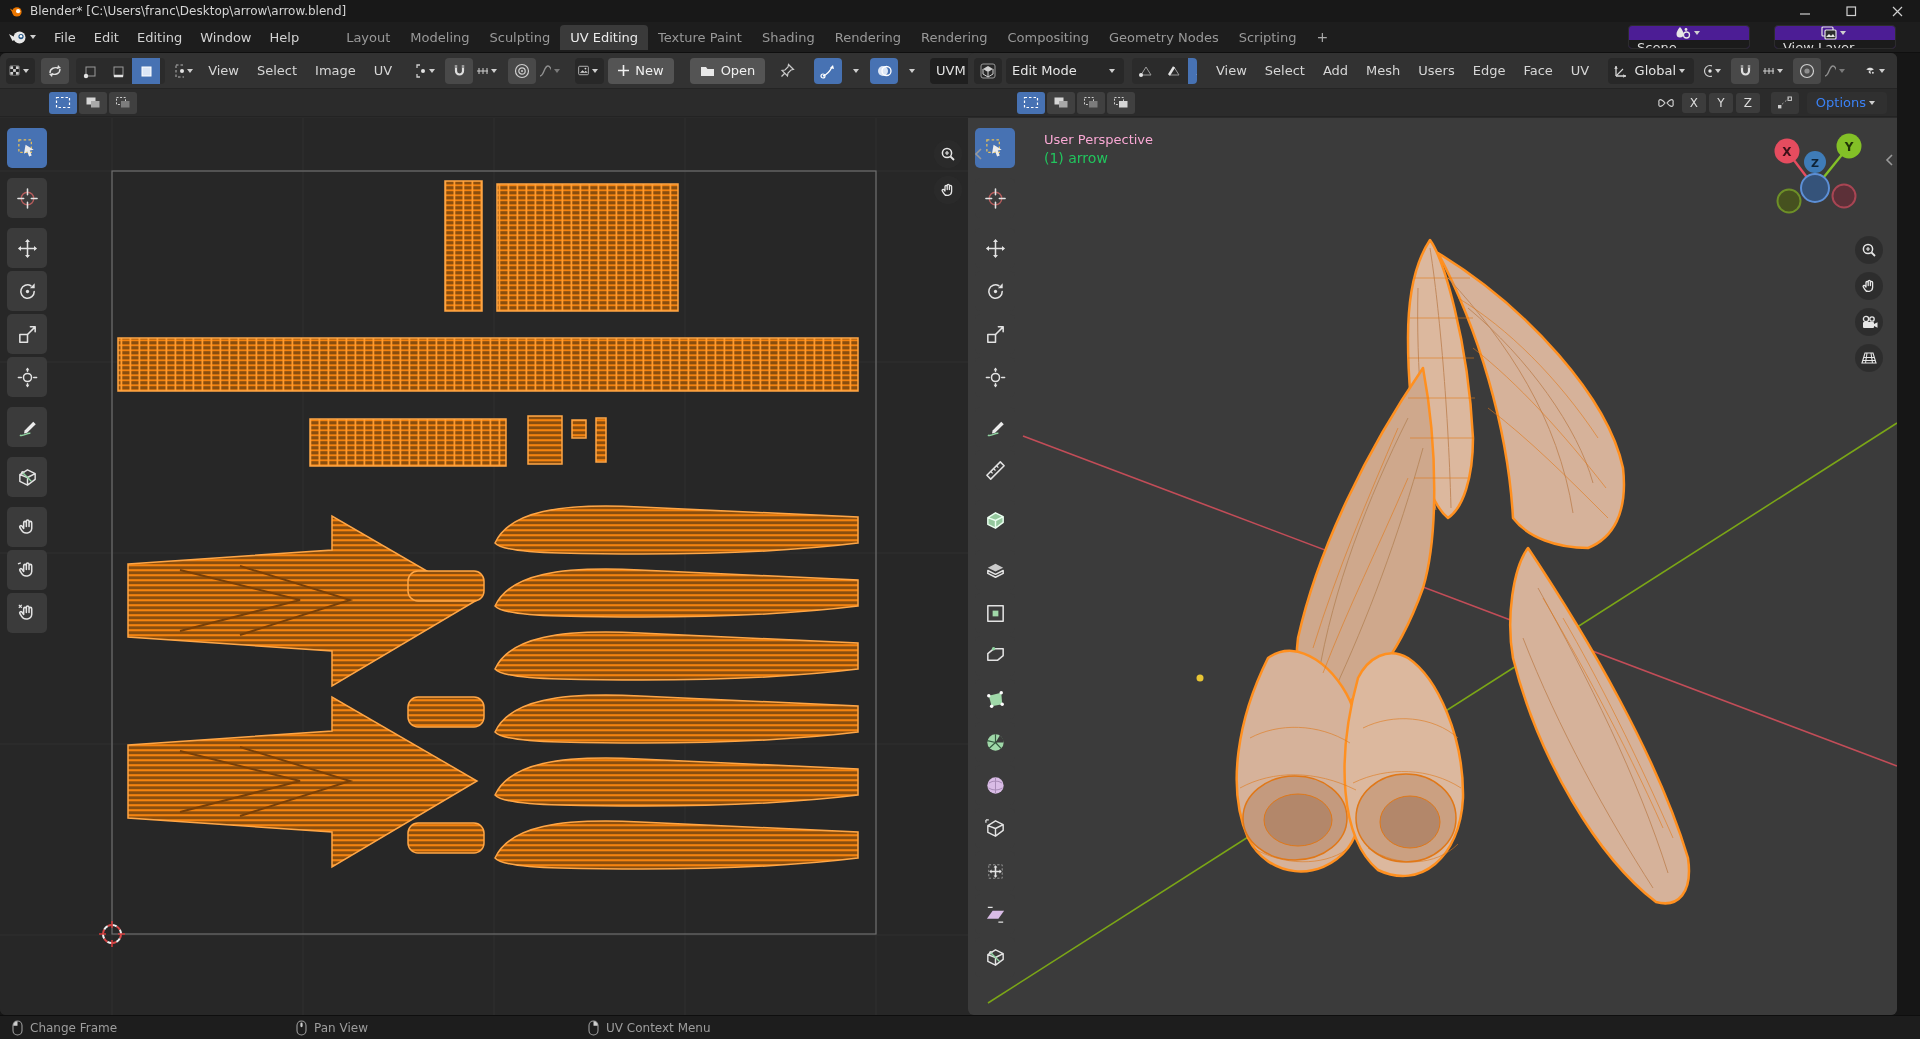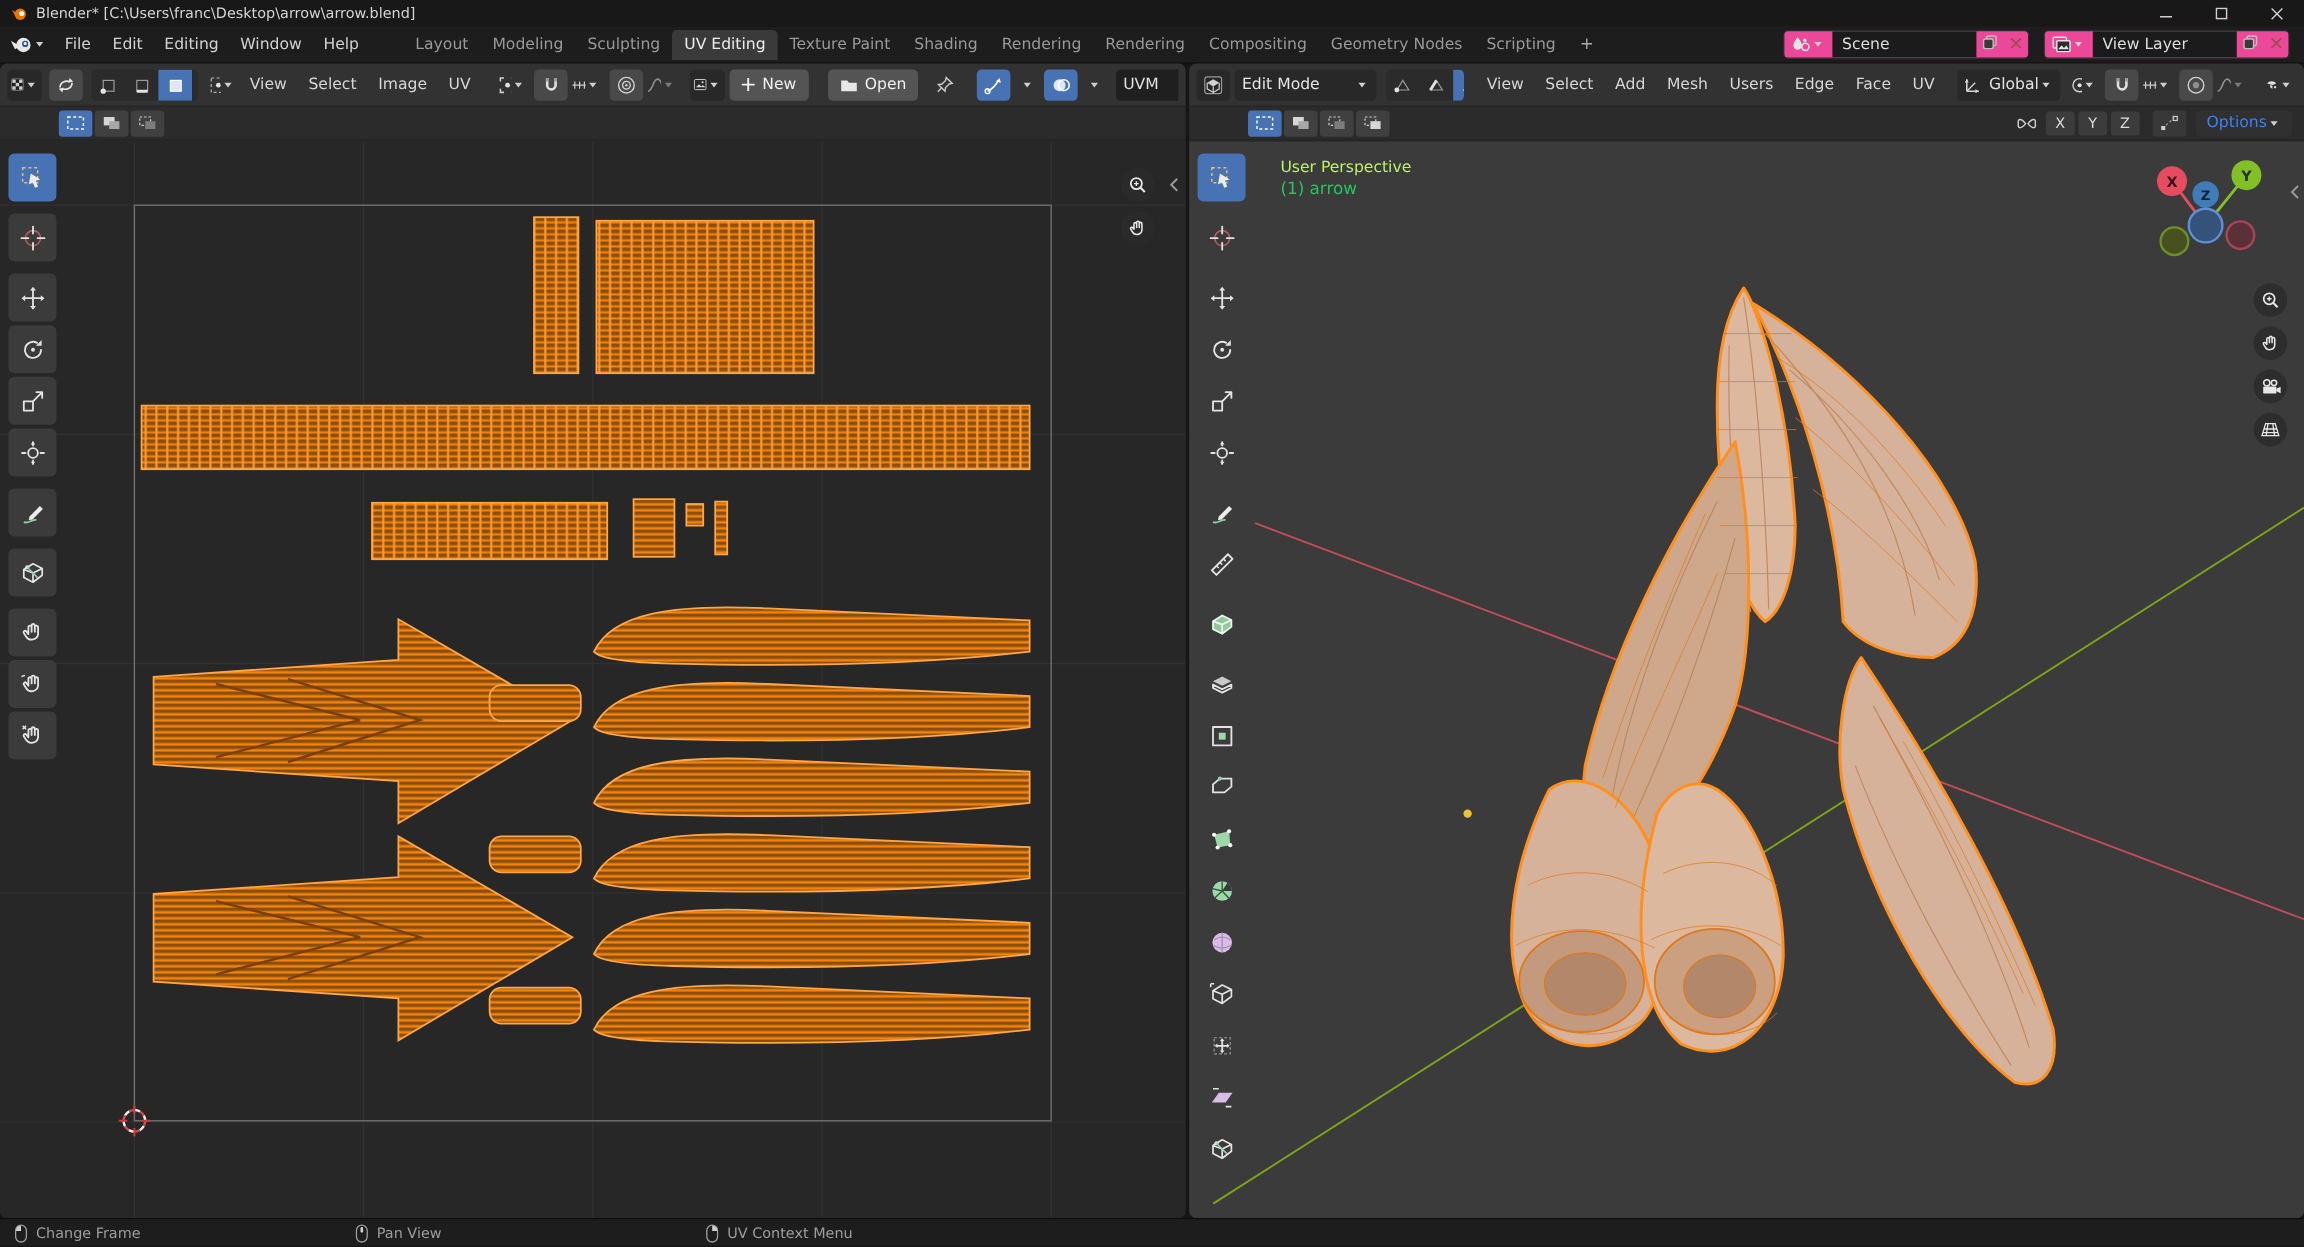--- a/index.html
+++ b/index.html
@@ -16,29 +16,29 @@
 
   
   .menubar { position:absolute; left:0; top:22px; width:1920px; height:31px; background:#1d1d1d; display:flex; align-items:center; border-bottom:1px solid #0f0f0f; }
   .blenderlogo { display:flex; align-items:center; margin:0 6px 0 8px; }
   .menuitem { padding:4px 9px; color:#d2d2d2; border-radius:4px; }
   .wstab { padding:5px 10px; color:#999; border-radius:4px 4px 0 0; }
   .wstab.active { background:#3a3a3a; color:#ececec; }
   .wsplus { padding:4px 10px; color:#aaa; font-size:14px; }
   .menuspacer { width:28px; }
   .grow { flex:1; }
-  .idblock { display:flex; align-items:center; background:#ec4899; border:1px solid #2c2c2c; border-radius:4px; height:24px; margin-right:12px; overflow:hidden; }
+  .idblock { display:flex; align-items:center; background:#4c1d95; border:1px solid #2c2c2c; border-radius:4px; height:24px; margin-right:24px; overflow:hidden;flex-direction:column; }
   .idblock .seg { display:flex; align-items:center; padding:0 6px; height:100%; }
   .idblock .name { color:#dedede; min-width:120px; padding:0 8px; background:#1b1b1b; height:100%; display:flex; align-items:center; }
   .idblock .mini { color:#8f8f8f; padding:0 5px; }
 
   
   .editor { position:absolute; top:53px; bottom:24px; background:#2a2a2a; border-radius:6px; overflow:hidden; }
   #uv-editor { left:0; width:988px; }
-  #viewport  { left:991px; width:929px; }
+  #viewport  { left:968px; width:929px; }
   .edheader { position:absolute; left:0; top:0; right:0; height:36px; background:#323232; border-bottom:1px solid #242424; display:flex; align-items:center; padding:0 6px; white-space:nowrap; }
   .edmenu { padding:4px 9px; color:#d6d6d6; border-radius:3px; }
   .hbtn { height:26px; min-width:28px; display:flex; align-items:center; justify-content:center; background:transparent; border-radius:4px; padding:0 3px; }
   .hbtn.dark { background:#282828; }
   .hbtn.blue { background:#4772b3; }
   .hbtn.grey { background:#494949; }
   .seggroup { display:flex; background:#2b2b2b; border-radius:4px; overflow:hidden; }
   .seggroup .hbtn { border-radius:0; }
   .caret { width:0; height:0; border-left:3.5px solid transparent; border-right:3.5px solid transparent; border-top:4.5px solid #cfcfcf; display:inline-block; margin:0 3px; }
   .dd { display:flex; align-items:center; background:#282828; border-radius:4px; height:26px; padding:0 6px; }
@@ -59,21 +59,21 @@
   .toolbtn { width:40px; height:40px; background:#3b3b3b; border-radius:5px; margin-bottom:3px; display:flex; align-items:center; justify-content:center; }
   .toolbtn.active { background:#4772b3; }
   .toolbtn.gap { margin-top:7px; }
 
   
   .roundbtn { position:absolute; width:28px; height:28px; border-radius:50%; background:rgba(43,43,43,.85); display:flex; align-items:center; justify-content:center; z-index:6; }
   .npanel-arrow { position:absolute; z-index:6; color:#9a9a9a; }
 
   
   .vp-overlay { position:absolute; left:76px; top:12px; z-index:6; line-height:19px; }
-  .vp-overlay .l1 { color:#bef264; font-size:13px; }
+  .vp-overlay .l1 { color:#f9a8d4; font-size:13px; }
   .vp-overlay .l2 { color:#22c55e; font-size:14px; }
 
   
   #watermark { position:absolute; left:830px; top:387px; width:224px; height:272px; z-index:20; }
   .wm-circle { position:absolute; left:0; top:0; width:224px; height:224px; border-radius:50%; background:#3c4653; box-shadow:0 8px 20px rgba(0,0,0,.38); display:flex; flex-direction:column; align-items:center; justify-content:center; }
   .wm-fm { font-size:104px; font-weight:bold; letter-spacing:-6px; line-height:92px; margin-top:-6px; }
   .wm-fm .f { color:#ffffff; }
   .wm-fm .m { color:#29abe2; }
   .wm-name { color:#2aa9e0; font-size:14px; letter-spacing:2.5px; margin-top:8px; white-space:nowrap; }
   .wm-sub { color:#ffffff; font-size:29px; font-style:italic; margin-top:2px; }

